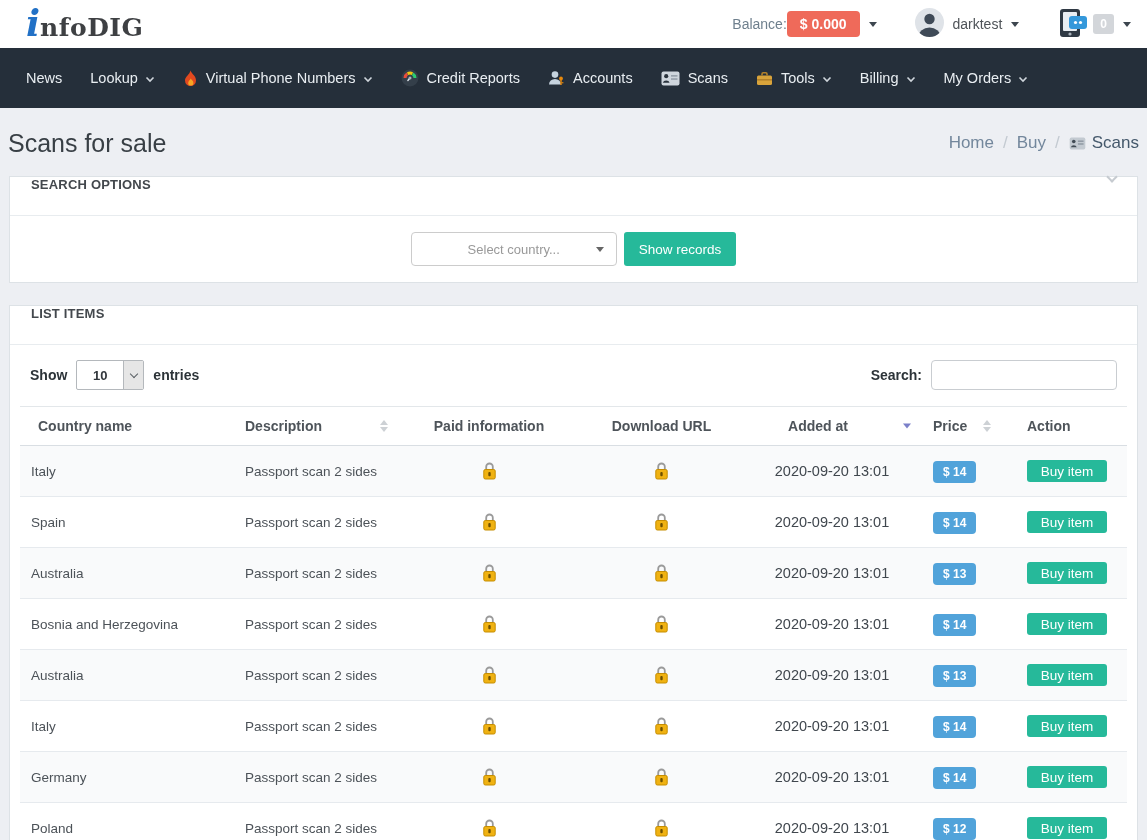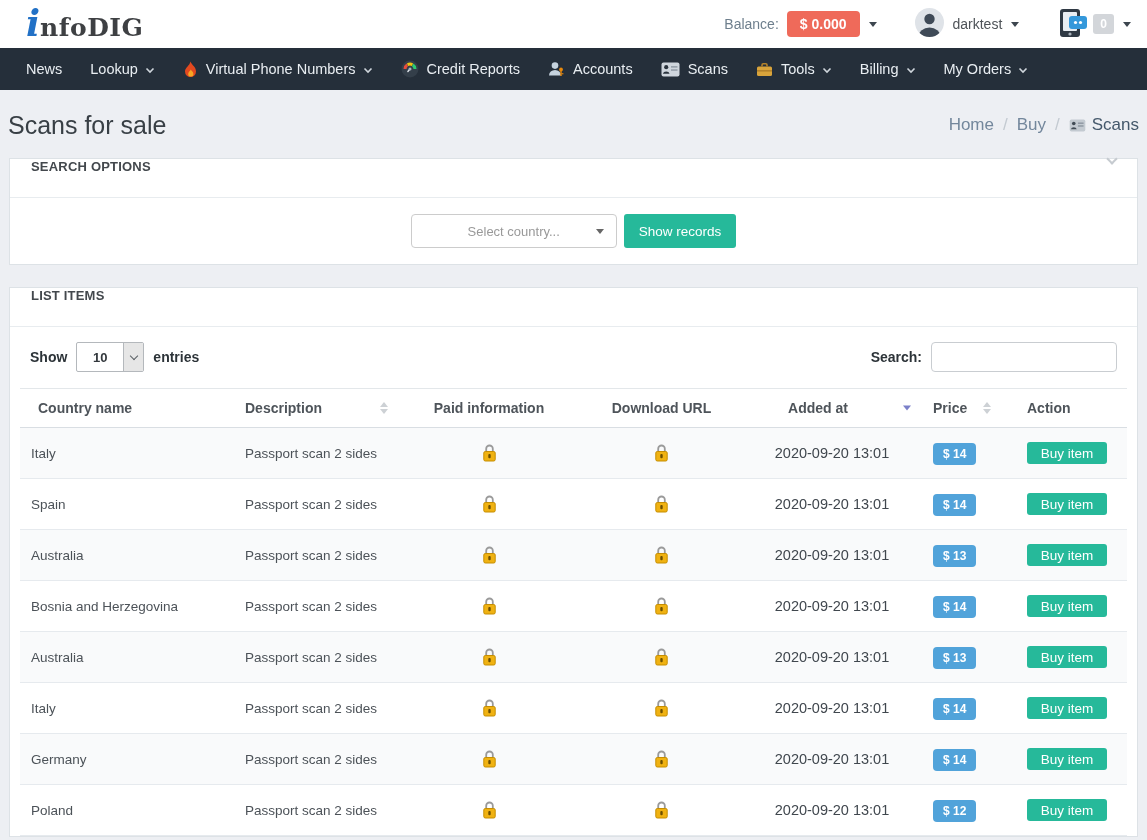--- a/index.html
+++ b/index.html
@@ -8,29 +8,29 @@
     width:1147px; height:840px; overflow:hidden;
     background:#edeff3; color:#53585e;
     font-family:"Liberation Sans", sans-serif; font-size:13px;
   }
   
   .topbar { height:48px; background:#fff; display:flex; justify-content:space-between; align-items:center; padding:0 16px 0 26px; }
   .logo { display:flex; align-items:flex-end; cursor:pointer; }
   .logo-i { font-family:"DejaVu Serif", serif; font-style:italic; font-weight:bold; font-size:37px; line-height:0.85; color:#2271c6; }
   .logo-rest { font-family:"DejaVu Serif", serif; font-weight:bold; font-size:25px; line-height:1; color:#3e4043; letter-spacing:.5px; }
   .topbar-right { display:flex; align-items:center; }
-  .balance-label { color:#6e7f8d; font-size:14px; margin-right:8px; }
+  .balance-label { color:#6e7f8d; font-size:14px; margin-right:0; }
   .balance-badge { background:#ef6a5a; color:#fff; font-weight:bold; font-size:14px; padding:5px 13px; border-radius:4px; cursor:pointer; }
   .caret { width:0; height:0; border-left:4px solid transparent; border-right:4px solid transparent; border-top:5px solid #3d464f; display:inline-block; margin-left:9px; }
   .user-menu { display:flex; align-items:center; margin-left:38px; cursor:pointer; }
   .user-name { font-size:14px; color:#4e5358; margin-left:9px; }
   .msg-menu { display:flex; align-items:center; margin-left:40px; cursor:pointer; }
   .count-badge { background:#d3d6da; color:#fff; font-size:12px; font-weight:bold; padding:3px 7px; border-radius:3px; margin-left:4px; }
   
-  .navbar { height:42px; background:#252f3a; display:flex; align-items:center; padding-left:12px; }
+  .navbar { height:60px; background:#252f3a; display:flex; align-items:center; padding-left:12px; }
   .nav-item { color:#e9eef2; font-size:14.5px; height:46px; display:flex; align-items:center; gap:8px; padding:0 14px; cursor:pointer; white-space:nowrap; }
   .nav-chev { margin-left:-1px; margin-top:2px; }
   
   .title-row { display:flex; justify-content:space-between; align-items:center; padding:21px 8px 19px 8px; }
   .page-title { font-size:25px; font-weight:400; color:#383f45; margin:0; line-height:28px; }
   .breadcrumb { font-size:17px; color:#73879c; display:flex; align-items:center; gap:9px; }
   .breadcrumb .sep { color:#c3cad1; }
   .breadcrumb .link { cursor:pointer; }
   .bc-current { color:#44586b; display:flex; align-items:center; gap:6px; }
   

